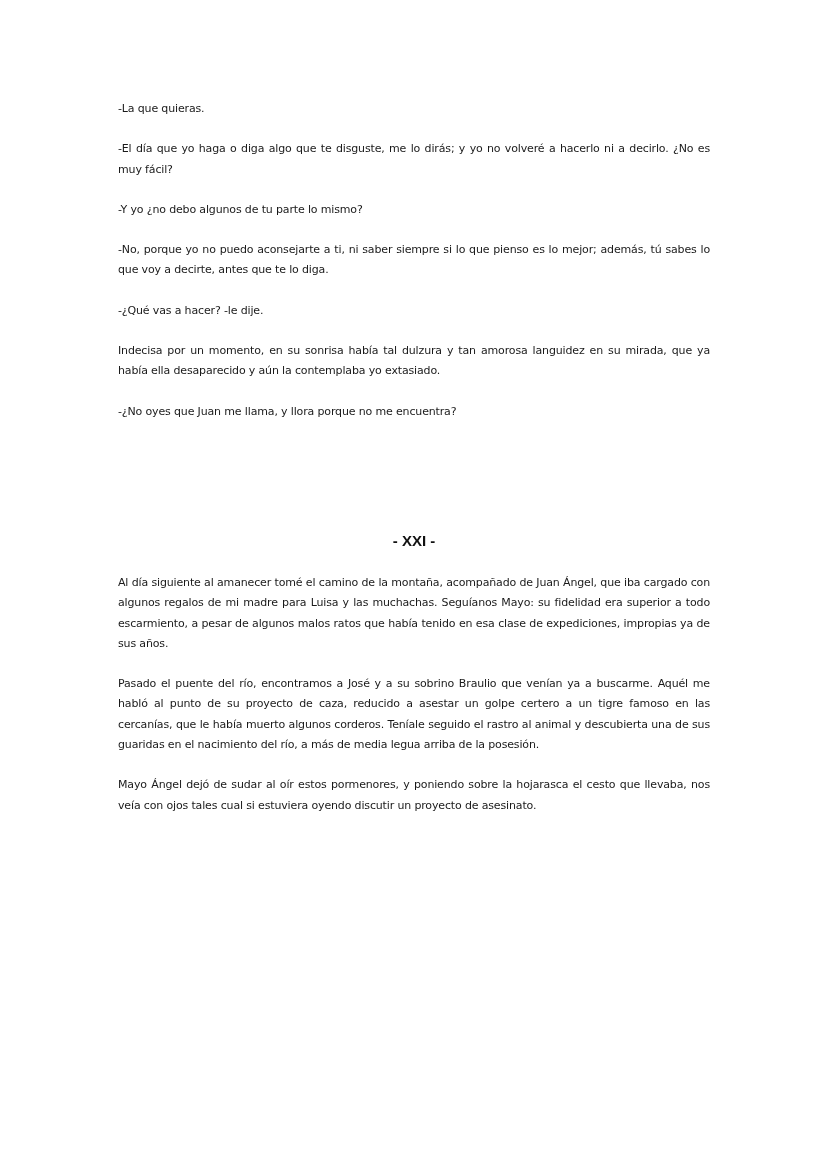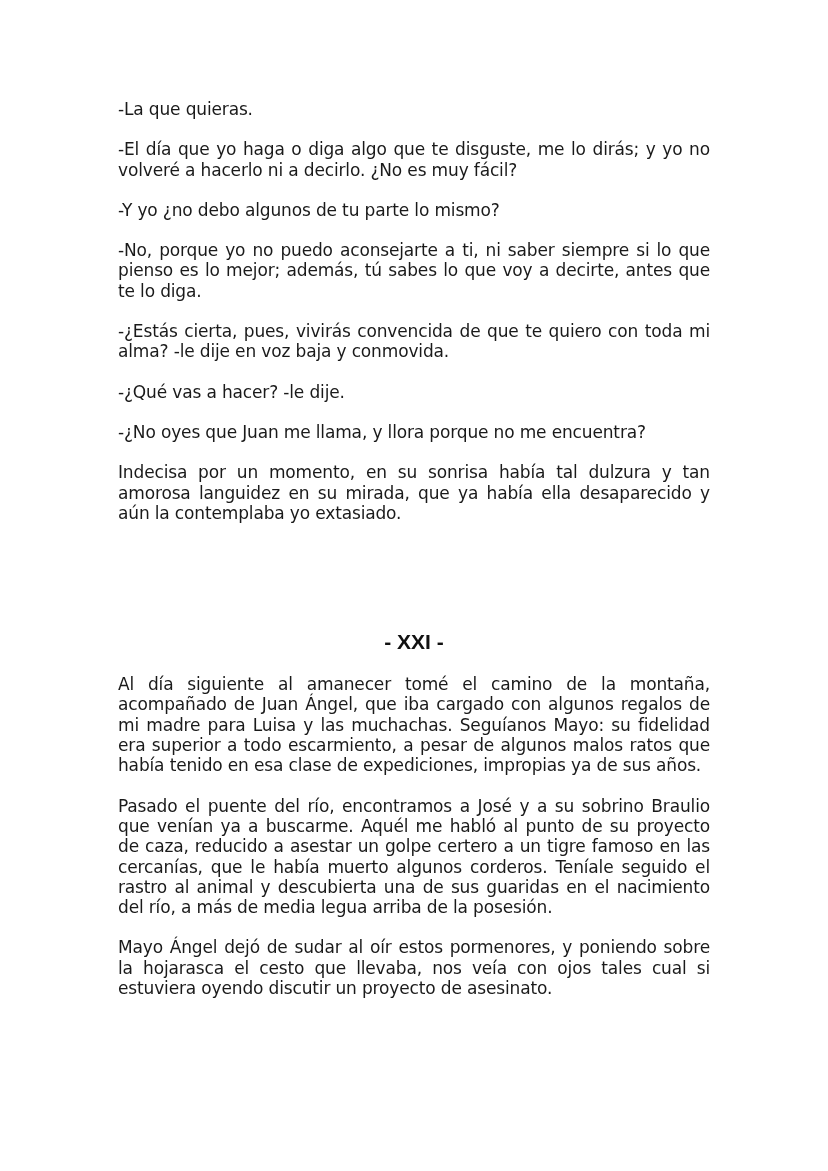--- a/index.html
+++ b/index.html
@@ -16,52 +16,51 @@
       color: #1a1a1a;
     }
     .page {
       position: absolute;
       left: 118px;
       top: 99px;
       width: 592px;
     }
     .para {
       margin: 0 0 20px 0;
-      font-size: 17px;
+      font-size: 11px;
       line-height: 20.3px;
       text-align: justify;
       letter-spacing: -0.15px;
       word-spacing: 0px;
     }
     .section-gap {
       height: 86px;
     }
     .chapter-title {
       text-align: center;
       font-family: "Liberation Sans", sans-serif;
       font-weight: bold;
-      font-size: 21px;
+      font-size: 15px;
       line-height: 26px;
       margin: 0 0 19px 0;
       color: #111111;
     }
   </style>
 </head>
 <body>
 
 <div class="page">
   <div>
     <p class="para">-La que quieras.</p>
     <p class="para">-El día que yo haga o diga algo que te disguste, me lo dirás; y yo no volveré a hacerlo ni a decirlo. ¿No es muy fácil?</p>
     <p class="para">-Y yo ¿no debo algunos de tu parte lo mismo?</p>
     <p class="para">-No, porque yo no puedo aconsejarte a ti, ni saber siempre si lo que pienso es lo mejor; además, tú sabes lo que voy a decirte, antes que te lo diga.</p>
-    <p class="para">-¿Estás cierta, pues, vivirás convencida de que te quiero con toda mi alma? -le dije en voz baja y conmovida.</p>
     <p class="para">-¿Qué vas a hacer? -le dije.</p>
+    <p class="para">Indecisa por un momento, en su sonrisa había tal dulzura y tan amorosa languidez en su mirada, que ya había ella desaparecido y aún la contemplaba yo extasiado.</p>
     <p class="para">-¿No oyes que Juan me llama, y llora porque no me encuentra?</p>
-    <p class="para">Indecisa por un momento, en su sonrisa había tal dulzura y tan amorosa languidez en su mirada, que ya había ella desaparecido y aún la contemplaba yo extasiado.</p>
   </div>
 
   <div class="section-gap"></div>
 
   <div>
     <h2 class="chapter-title">- XXI -</h2>
     <p class="para">Al día siguiente al amanecer tomé el camino de la montaña, acompañado de Juan Ángel, que iba cargado con algunos regalos de mi madre para Luisa y las muchachas. Seguíanos Mayo: su fidelidad era superior a todo escarmiento, a pesar de algunos malos ratos que había tenido en esa clase de expediciones, impropias ya de sus años.</p>
     <p class="para">Pasado el puente del río, encontramos a José y a su sobrino Braulio que venían ya a buscarme. Aquél me habló al punto de su proyecto de caza, reducido a asestar un golpe certero a un tigre famoso en las cercanías, que le había muerto algunos corderos. Teníale seguido el rastro al animal y descubierta una de sus guaridas en el nacimiento del río, a más de media legua arriba de la posesión.</p>
     <p class="para">Mayo Ángel dejó de sudar al oír estos pormenores, y poniendo sobre la hojarasca el cesto que llevaba, nos veía con ojos tales cual si estuviera oyendo discutir un proyecto de asesinato.</p>
   </div>

